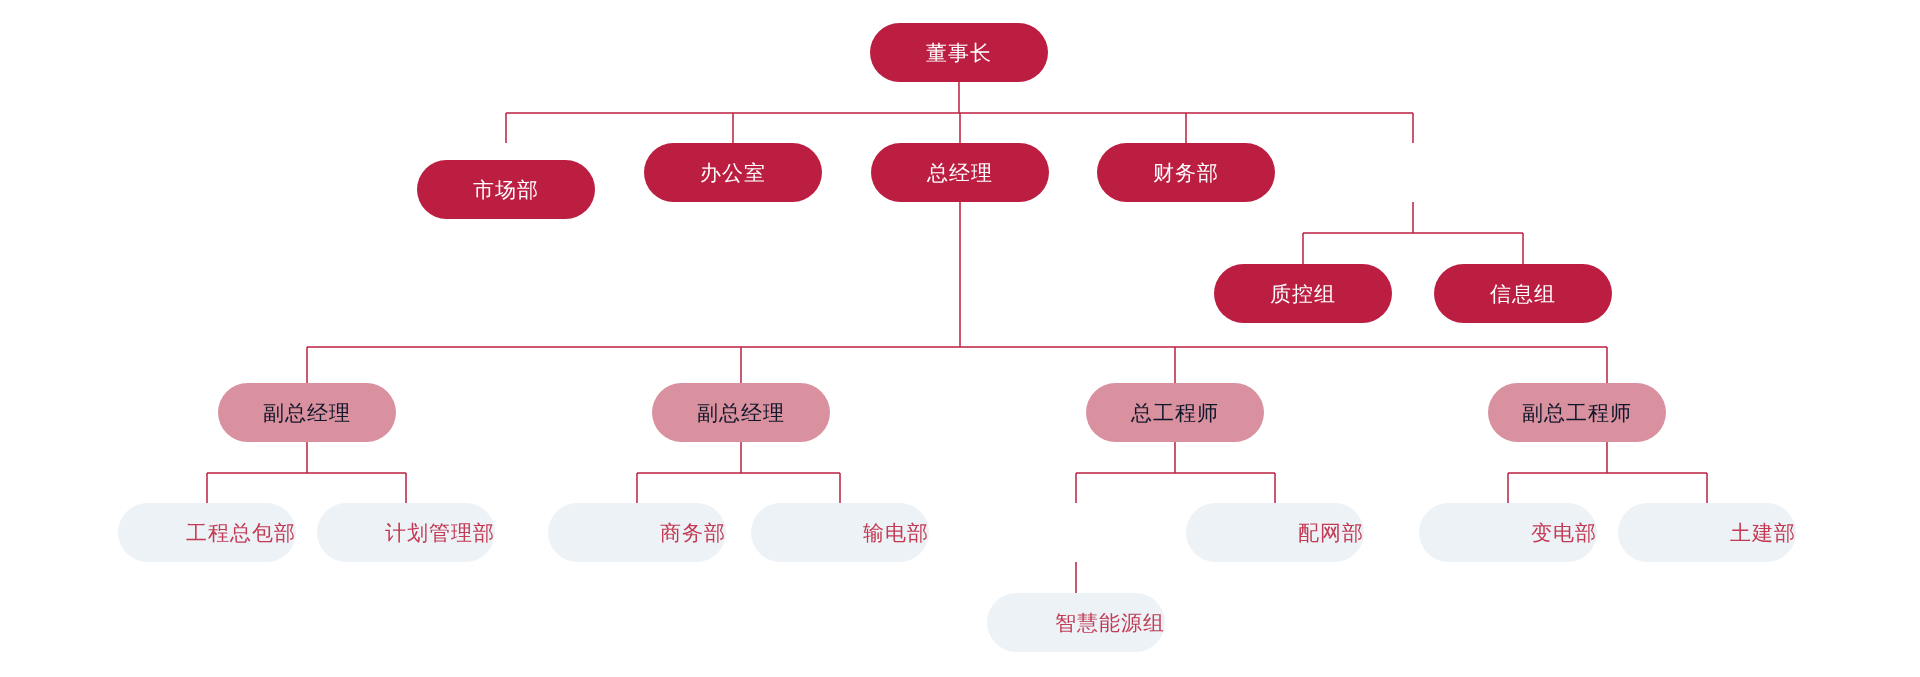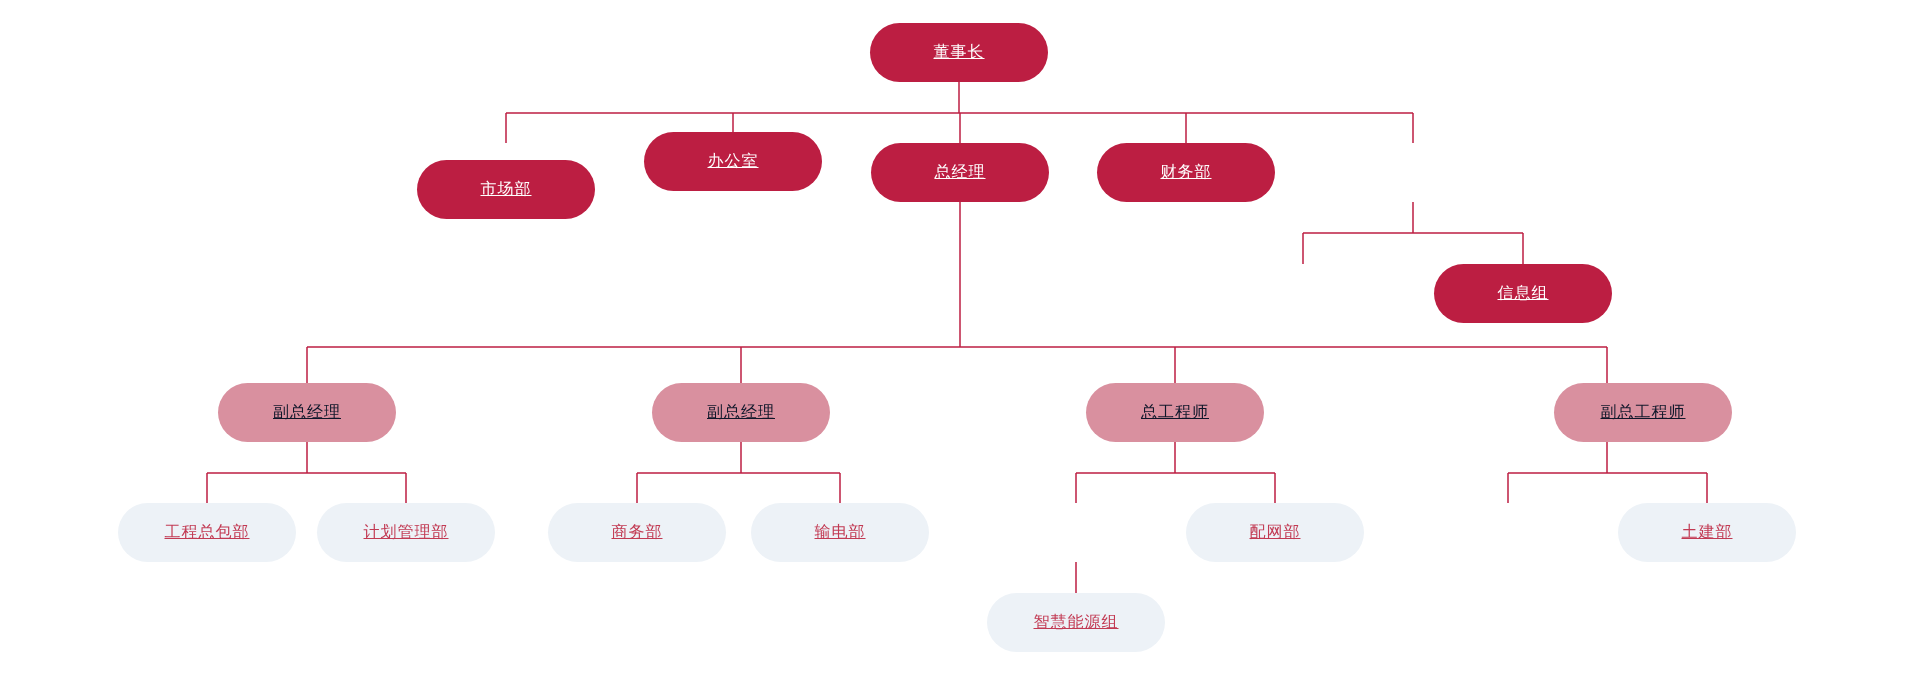--- a/index.html
+++ b/index.html
@@ -23,28 +23,27 @@
     height: 59px;
     border-radius: 29.5px;
     display: flex;
     align-items: center;
     justify-content: center;
     z-index: 1;
     box-sizing: border-box;
     cursor: default;
   }
   .node span {
-    font-size: 16px;
+    font-size: 21px;
     letter-spacing: 1px;
     white-space: nowrap;
-    text-decoration: underline;
   }
   .node.primary   { background: #BC1E42; color: #ffffff; }
   .node.secondary { background: #D9909F; color: #0f172a; }
-  .node.leaf      { background: #EDF2F7; color: #C23A53; }
+  .node.leaf      { background: #EDF2F7; color: #C23A53; justify-content: flex-end; }
 </style>
 </head>
 <body>
 
 <div class="canvas">
 
   <svg class="edges" viewBox="0 0 1920 677" xmlns="http://www.w3.org/2000/svg" stroke="#BC1E42" stroke-width="1.5">
 
     <line x1="959" y1="82" x2="959" y2="113"></line>
     <line x1="506" y1="113" x2="1413" y2="113"></line>
@@ -89,62 +88,68 @@
     <line x1="1076" y1="562" x2="1076" y2="593"></line>
   </svg>
 
   <div class="node primary" style="left:870px; top:23px;">
     <span>董事长</span>
   </div>
 
   <div class="node primary" style="left:417px; top:160px;">
     <span>市场部</span>
   </div>
-  <div class="node primary" style="left:644px; top:132px;">
+  <div class="node primary" style="left:644px; top:143px;">
     <span>办公室</span>
   </div>
   <div class="node primary" style="left:871px; top:143px;">
     <span>总经理</span>
   </div>
   <div class="node primary" style="left:1097px; top:143px;">
     <span>财务部</span>
   </div>
 
+  <div class="node primary" style="left:1214px; top:264px;">
+    <span>质控组</span>
+  </div>
   <div class="node primary" style="left:1434px; top:264px;">
     <span>信息组</span>
   </div>
 
   <div class="node secondary" style="left:218px; top:383px;">
     <span>副总经理</span>
   </div>
   <div class="node secondary" style="left:652px; top:383px;">
     <span>副总经理</span>
   </div>
   <div class="node secondary" style="left:1086px; top:383px;">
     <span>总工程师</span>
   </div>
-  <div class="node secondary" style="left:1554px; top:383px;">
+  <div class="node secondary" style="left:1488px; top:383px;">
     <span>副总工程师</span>
   </div>
 
   <div class="node leaf" style="left:118px; top:503px;">
     <span>工程总包部</span>
   </div>
   <div class="node leaf" style="left:317px; top:503px;">
     <span>计划管理部</span>
   </div>
   <div class="node leaf" style="left:548px; top:503px;">
     <span>商务部</span>
   </div>
   <div class="node leaf" style="left:751px; top:503px;">
     <span>输电部</span>
   </div>
   <div class="node leaf" style="left:1186px; top:503px;">
     <span>配网部</span>
   </div>
+  <div class="node leaf" style="left:1419px; top:503px;">
+    <span>变电部</span>
+  </div>
   <div class="node leaf" style="left:1618px; top:503px;">
     <span>土建部</span>
   </div>
 
   <div class="node leaf" style="left:987px; top:593px;">
     <span>智慧能源组</span>
   </div>
 
 </div>
 

